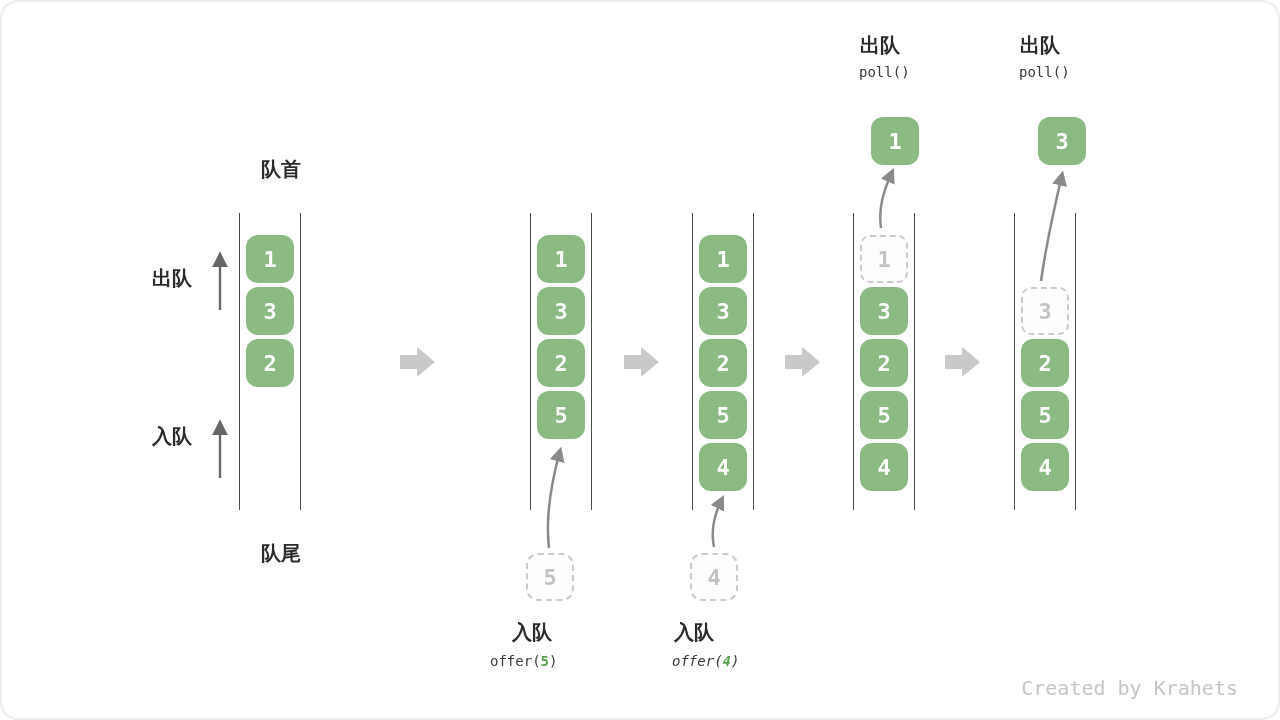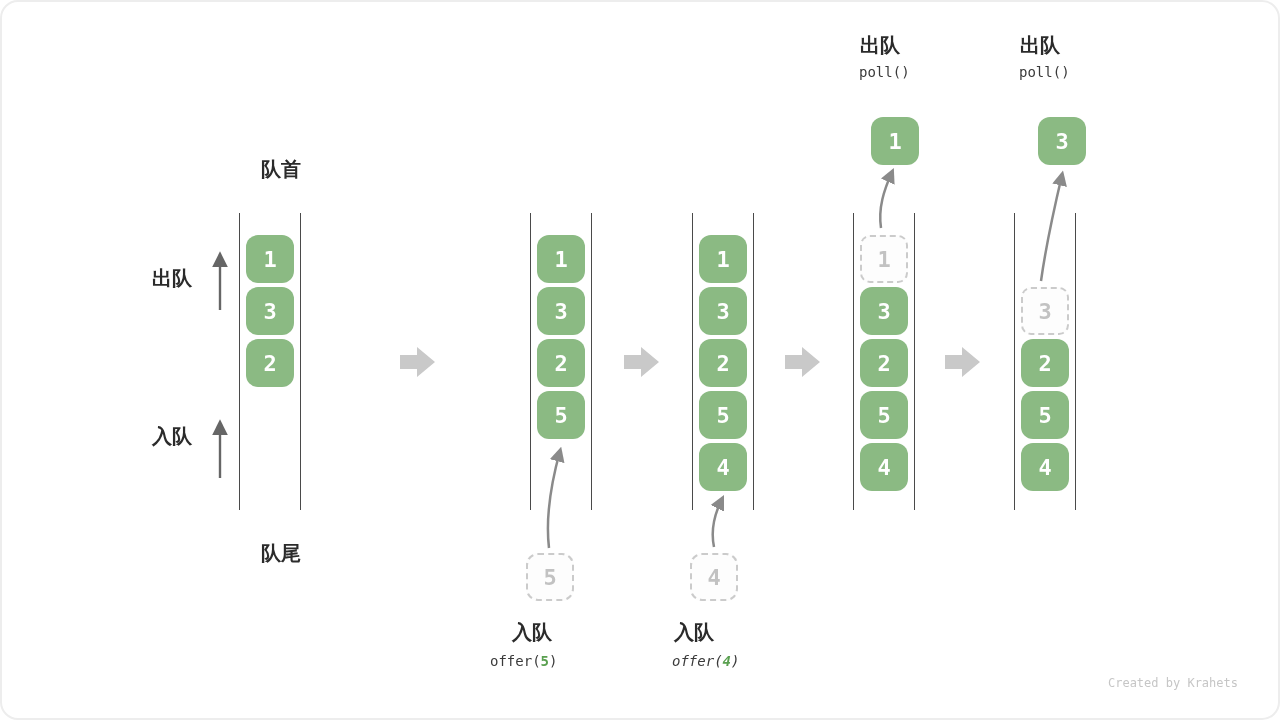--- a/index.html
+++ b/index.html
@@ -25,21 +25,21 @@
   .slot{position:absolute;left:50%;transform:translateX(-50%);width:48px;height:48px;
     border-radius:12px;display:flex;align-items:center;justify-content:center;
     font-family:"DejaVu Sans Mono","Liberation Mono",monospace;font-weight:bold;font-size:22px;}
   .solid{background:var(--green);color:#fff;}
   .dashed{background:#fdfdfd;border:2px dashed var(--dash_border);color:var(--dash_text);border-radius:10px;}
   .float-box{position:absolute;width:48px;height:48px;border-radius:12px;display:flex;
     align-items:center;justify-content:center;font-family:"DejaVu Sans Mono","Liberation Mono",monospace;
     font-weight:bold;font-size:22px;}
   .centered{text-align:right;}
   .footer{right:40px;top:674px;font-family:"DejaVu Sans Mono","Liberation Mono",monospace;
-    font-size:12px;color:var(--footer_text);}
+    font-size:20px;color:var(--footer_text);}
   svg.overlay{position:absolute;left:0;top:0;pointer-events:none;}
 </style>
 </head>
 <body>
 
 <div class="canvas">
 
 
   <div class="abs zh-label centered" style="left:237px;top:156px;width:62px;">队首</div>
   <div class="abs zh-label centered" style="left:237px;top:540px;width:62px;">队尾</div>

